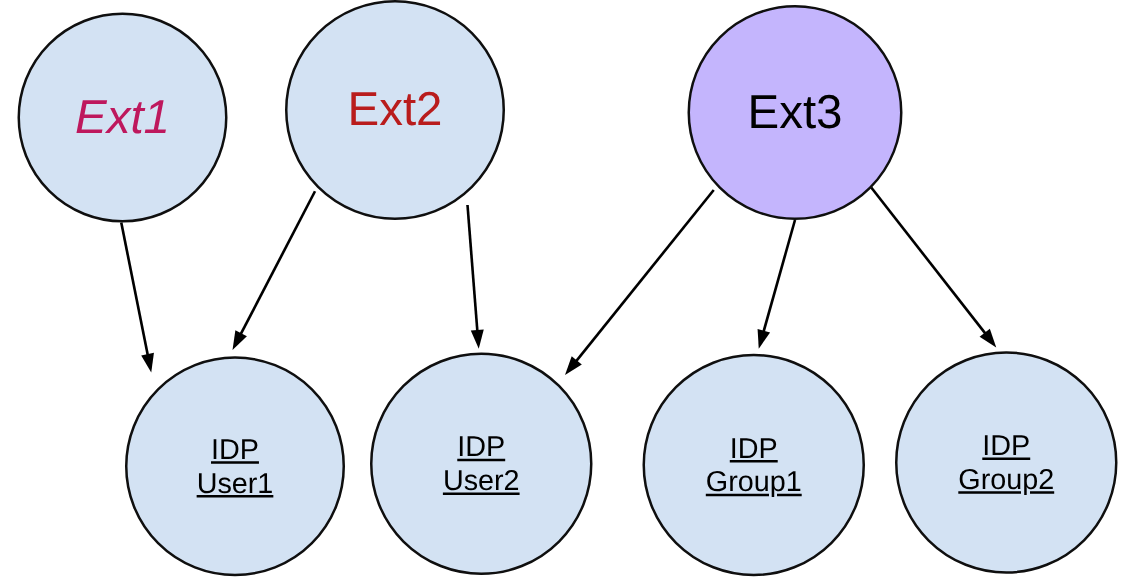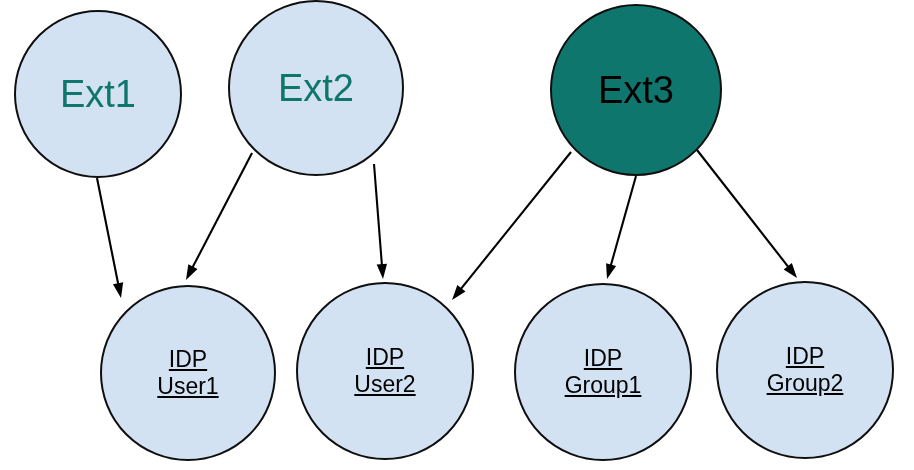--- a/index.html
+++ b/index.html
@@ -73,29 +73,29 @@
       <line x1="374" y1="164" x2="382.0637323972822" y2="267.0365806319388" class="edge-path" stroke="#000000"></line>
       <polygon points="383,279 376.6455171037762,264.4514417511013 387.01381388942923,263.6400098287458" class="edge-head" fill="#000000"></polygon>
       <line x1="571" y1="152" x2="459.51943551335364" y2="290.6480970086021" class="edge-path" stroke="#000000"></line>
       <polygon points="452,300 457.34680309541966,285.0516992049661 465.4517856879645,291.56854331653926" class="edge-head" fill="#000000"></polygon>
       <line x1="636" y1="176" x2="610.2521944220714" y2="267.44910256988453" class="edge-path" stroke="#000000"></line>
       <polygon points="607,279 606.0598541412058,263.15209396279147 616.0706319139725,265.9706624619199" class="edge-head" fill="#000000"></polygon>
       <line x1="697" y1="150" x2="789.6122714963323" y2="268.54370751530524" class="edge-path" stroke="#000000"></line>
       <polygon points="797,278 783.6676126270476,269.3809834123876 791.863066113783,262.9782853758755" class="edge-head" fill="#000000"></polygon>
     </svg>
 
-  <div class="node ext" style="left: 14px; top: 10px; width: 168px; height: 168px; background: rgb(211, 226, 243); border-color: rgb(15, 15, 15); color: #0f766e;">
+  <div class="node ext" style="left: 14px; top: 10px; width: 168px; height: 168px; background: rgb(211, 226, 243); border-color: rgb(15, 15, 15); color: #be185d; font-style: italic;">
     <span class="node-label">Ext1</span>
   </div>
 
-  <div class="node ext" style="left: 228px; top: 0px; width: 176px; height: 176px; background: rgb(211, 226, 243); border-color: rgb(15, 15, 15); color: #0f766e;">
+  <div class="node ext" style="left: 228px; top: 0px; width: 176px; height: 176px; background: rgb(211, 226, 243); border-color: rgb(15, 15, 15); color: #b91c1c;">
     <span class="node-label">Ext2</span>
   </div>
 
-  <div class="node ext" style="left: 550px; top: 4px; width: 172px; height: 172px; background: #0f766e; border-color: rgb(15, 15, 15); color: rgb(0, 0, 0);">
+  <div class="node ext" style="left: 550px; top: 4px; width: 172px; height: 172px; background: #c4b5fd; border-color: rgb(15, 15, 15); color: rgb(0, 0, 0);">
     <span class="node-label">Ext3</span>
   </div>
 
   <div class="node idp" style="left: 100px; top: 285px; width: 176px; height: 176px; background: rgb(211, 226, 243); border-color: rgb(15, 15, 15); color: rgb(0, 0, 0);">
     <span class="node-label">IDP
 User1</span>
   </div>
 
   <div class="node idp" style="left: 296px; top: 282px; width: 178px; height: 178px; background: rgb(211, 226, 243); border-color: rgb(15, 15, 15); color: rgb(0, 0, 0);">
     <span class="node-label">IDP

